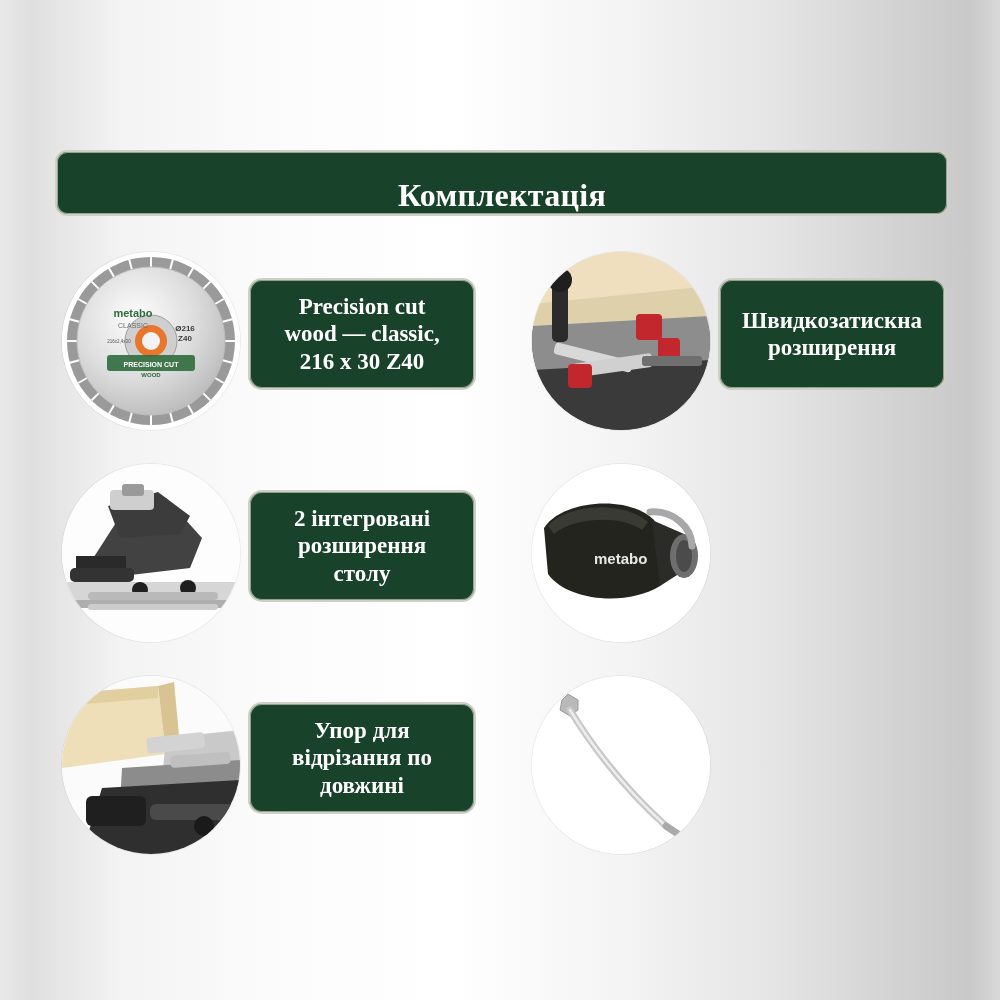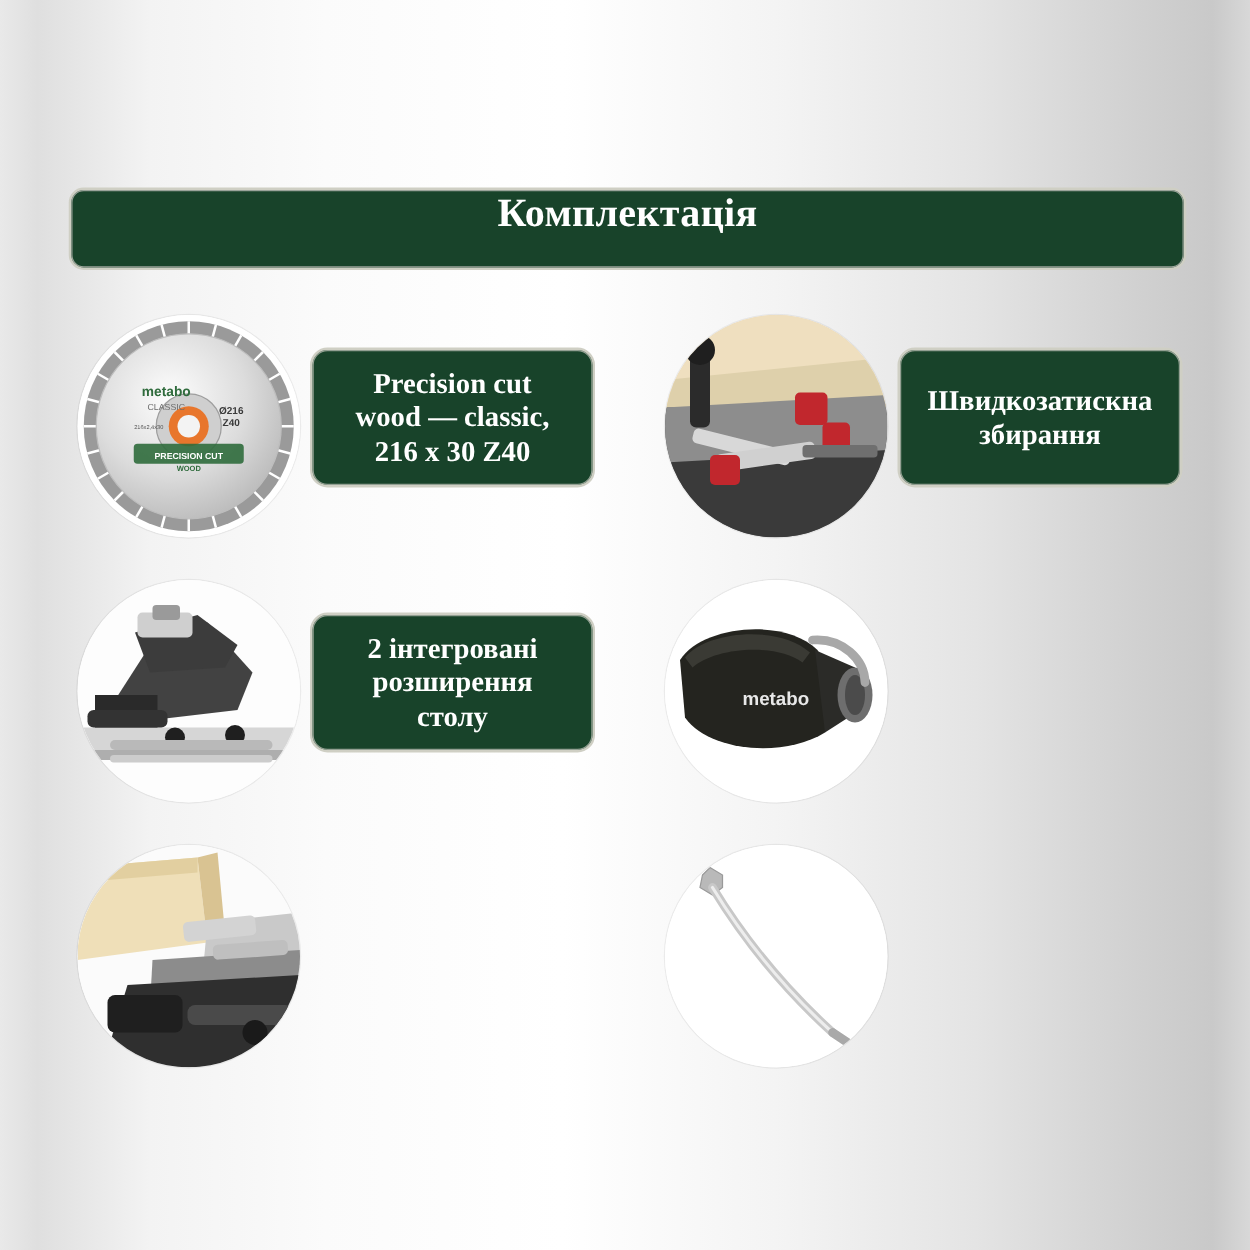--- a/index.html
+++ b/index.html
@@ -37,21 +37,21 @@
     position: absolute;
     left: 55px;
     top: 150px;
     width: 890px;
     height: 62px;
     border-radius: 12px;
     background: #18432a;
     border: 2px solid #cfcfc4;
     box-shadow: 0 0 0 1px #9aa39a inset;
     display: flex;
-    align-items: flex-start;
+    align-items: flex-end;
     justify-content: center;
   }
   .banner-title {
     color: #ffffff;
     font-size: 32px;
     font-weight: bold;
     letter-spacing: 0.3px;
     font-family: "Liberation Serif", serif;
   }
 
@@ -194,21 +194,21 @@
           <rect x="24" y="90" width="80" height="12" rx="4" fill="#d8d8d8" transform="rotate(14 24 90)"></rect>
           <rect x="40" y="112" width="80" height="14" rx="4" fill="#d0d0d0" transform="rotate(-8 40 112)"></rect>
           <rect x="104" y="62" width="26" height="26" rx="4" fill="#c1272d"></rect>
           <rect x="126" y="86" width="22" height="22" rx="4" fill="#c1272d"></rect>
           <rect x="36" y="112" width="24" height="24" rx="4" fill="#c1272d"></rect>
           <rect x="110" y="104" width="60" height="10" rx="3" fill="#6f6f6f"></rect>
         </svg>
       </div>
       <div class="label">
         <div class="label-text">Швидкозатискна
-збирання</div>
+розширення</div>
       </div>
     </div>
 
     <div class="cell c2">
       <div class="photo">
         <svg width="178" height="178" viewBox="0 0 178 178">
           <rect width="178" height="178" fill="#fdfdfd"></rect>
           <rect x="0" y="118" width="178" height="18" fill="#d6d6d6"></rect>
           <rect x="0" y="136" width="178" height="8" fill="#aeaeae"></rect>
           <path d="M18 60 L70 28 L120 40 L150 86 L120 120 L40 120 Z" fill="none"></path>
@@ -256,20 +256,25 @@
           <path d="M104 62 L178 54 L178 96 L100 104 Z" fill="#c9c9c9"></path>
           <path d="M60 92 L178 84 L178 120 L58 128 Z" fill="#8c8c8c"></path>
           <path d="M40 112 L178 104 L178 178 L20 178 Z" fill="#2f2f2f"></path>
           <rect x="84" y="62" width="58" height="16" rx="4" fill="#d3d3d3" transform="rotate(-6 84 62)"></rect>
           <rect x="108" y="80" width="60" height="12" rx="4" fill="#bfbfbf" transform="rotate(-4 108 80)"></rect>
           <rect x="24" y="120" width="60" height="30" rx="6" fill="#1f1f1f"></rect>
           <rect x="88" y="128" width="84" height="16" rx="6" fill="#4a4a4a"></rect>
           <circle cx="142" cy="150" r="10" fill="#1a1a1a"></circle>
         </svg>
       </div>
+      <div class="label">
+        <div class="label-text">Упор для
+відрізання по
+довжині</div>
+      </div>
     </div>
 
     <div class="cell c5">
       <div class="photo">
         <svg width="178" height="178" viewBox="0 0 178 178">
           <rect width="178" height="178" fill="#ffffff"></rect>
           <path d="M30 24 L36 18 L46 24 L46 34 L38 40 L28 34 Z" fill="#b9b9b9" stroke="#9a9a9a" stroke-width="1"></path>
           <path d="M38 34 C60 70, 92 112, 134 150" stroke="#c8c8c8" stroke-width="7" fill="none" stroke-linecap="round"></path>
           <path d="M38 34 C60 70, 92 112, 134 150" stroke="#ededed" stroke-width="2.5" fill="none" stroke-linecap="round"></path>
           <path d="M134 150 L146 158" stroke="#a9a9a9" stroke-width="7" fill="none" stroke-linecap="round"></path>

